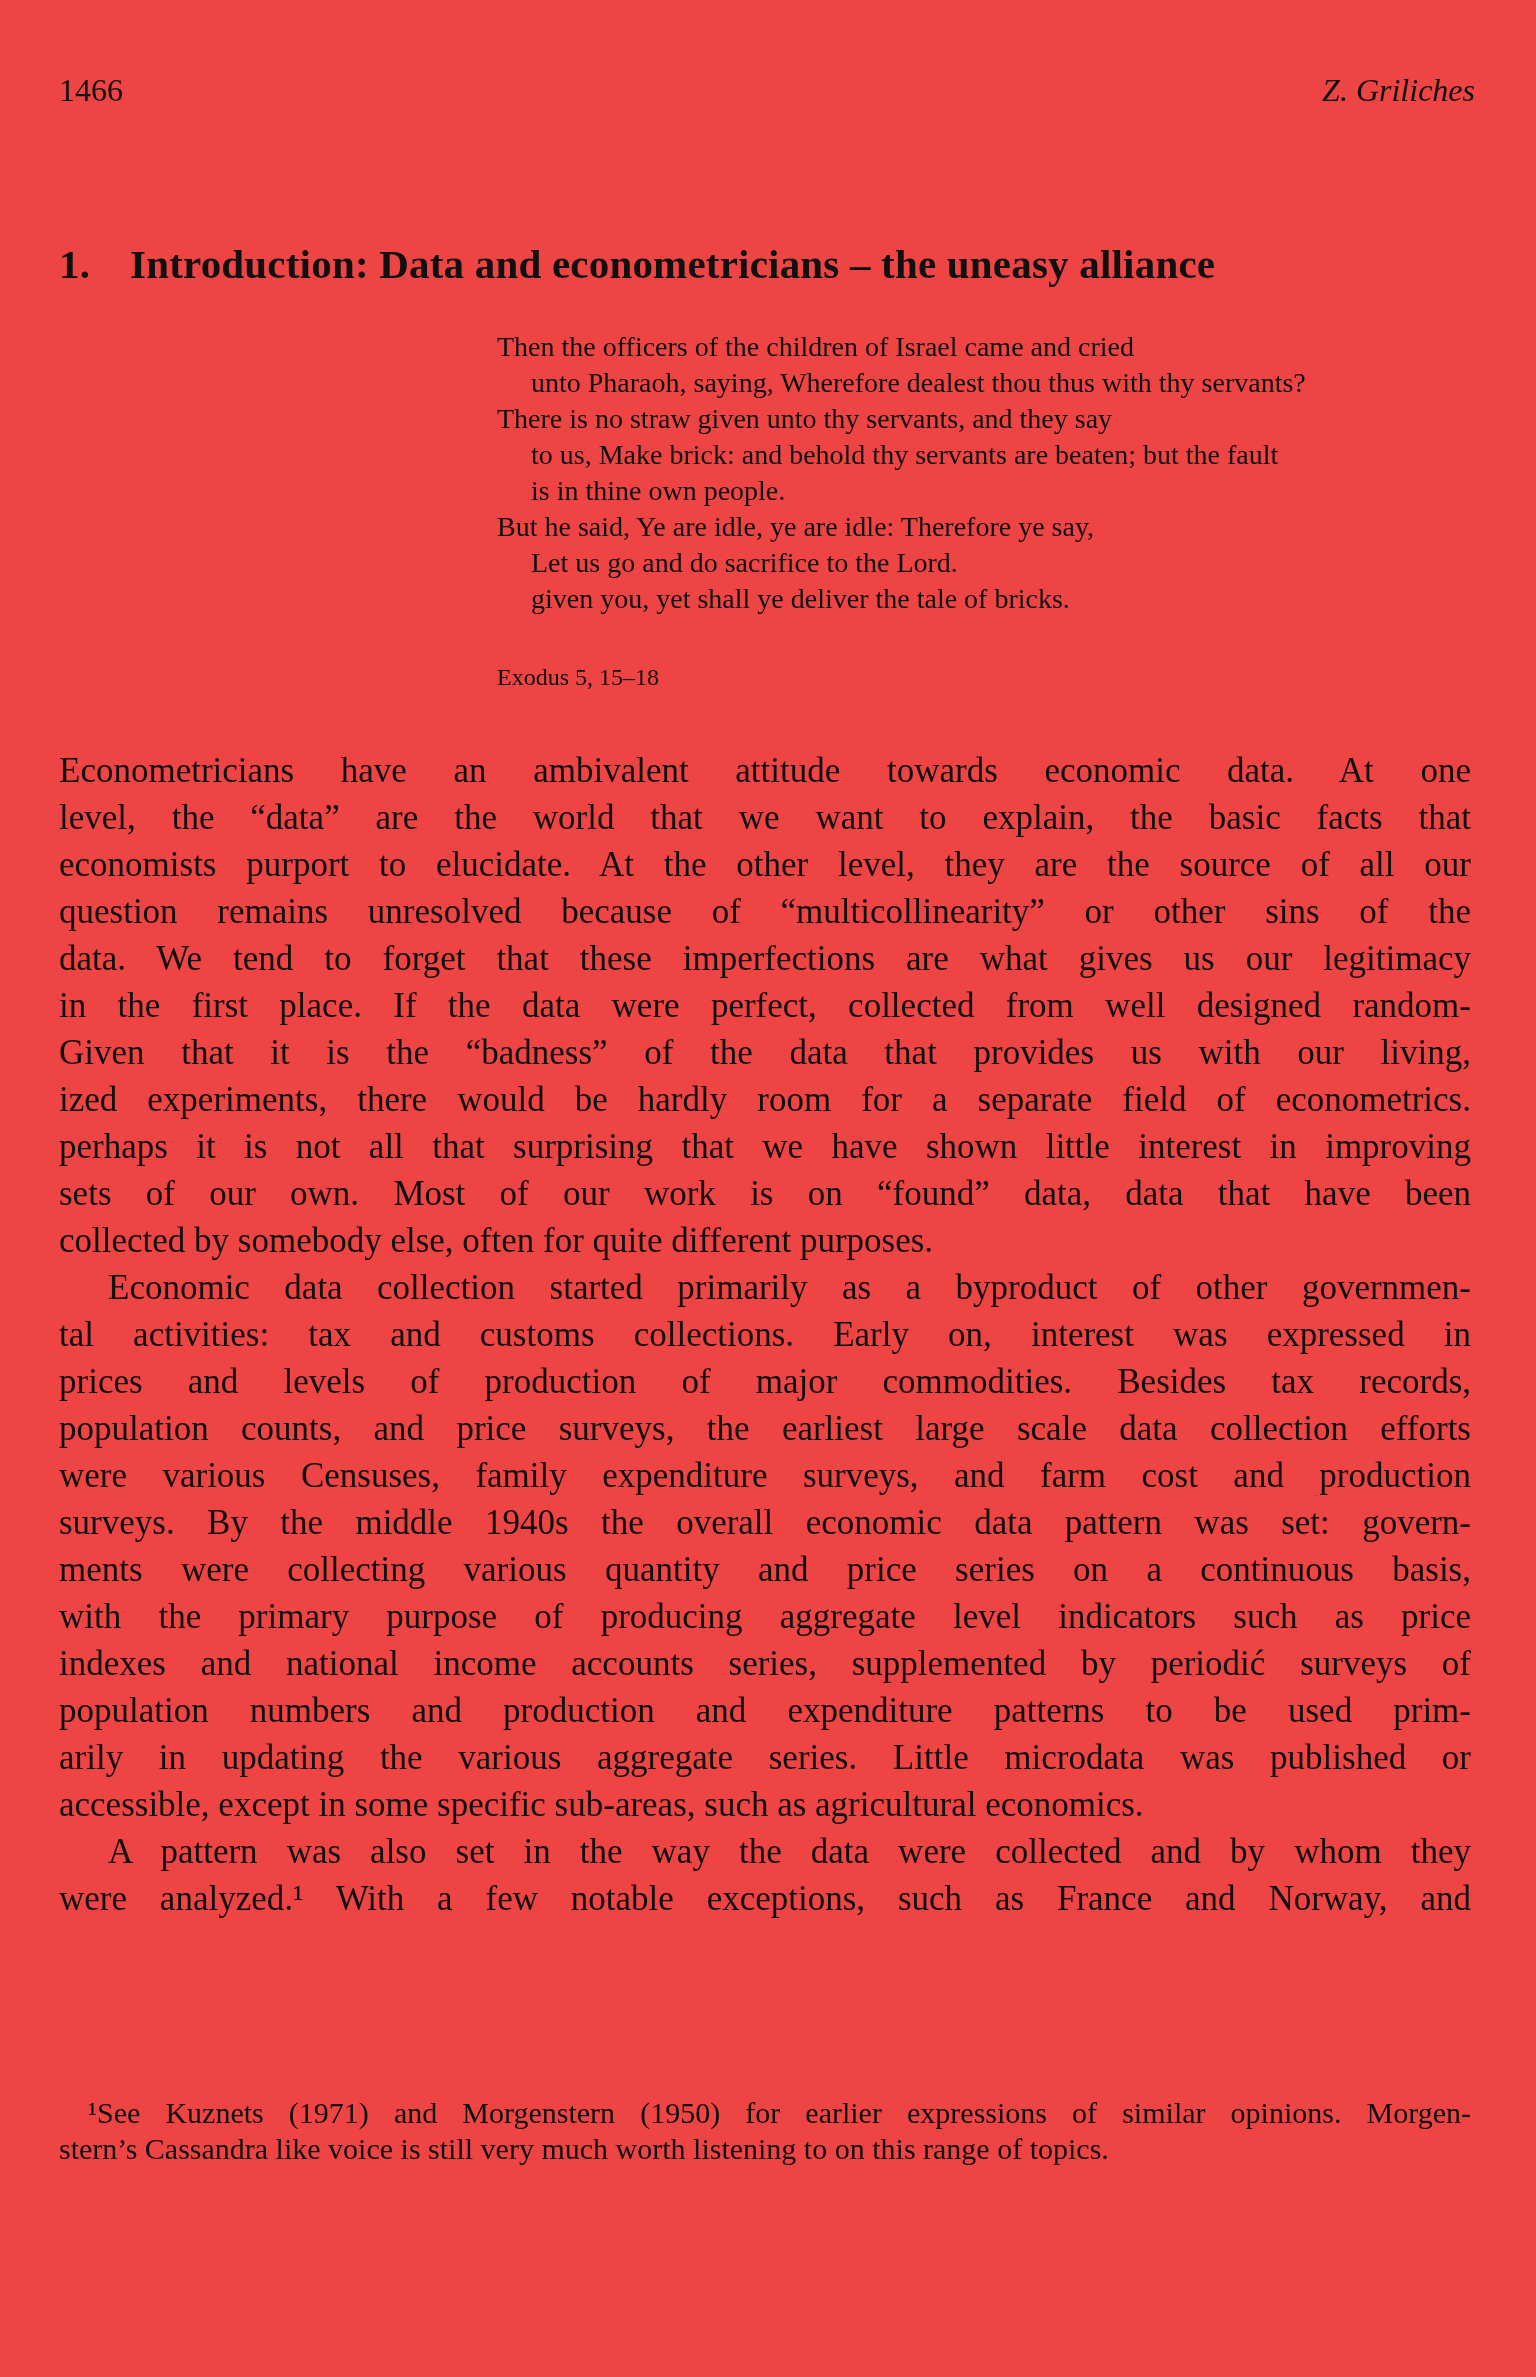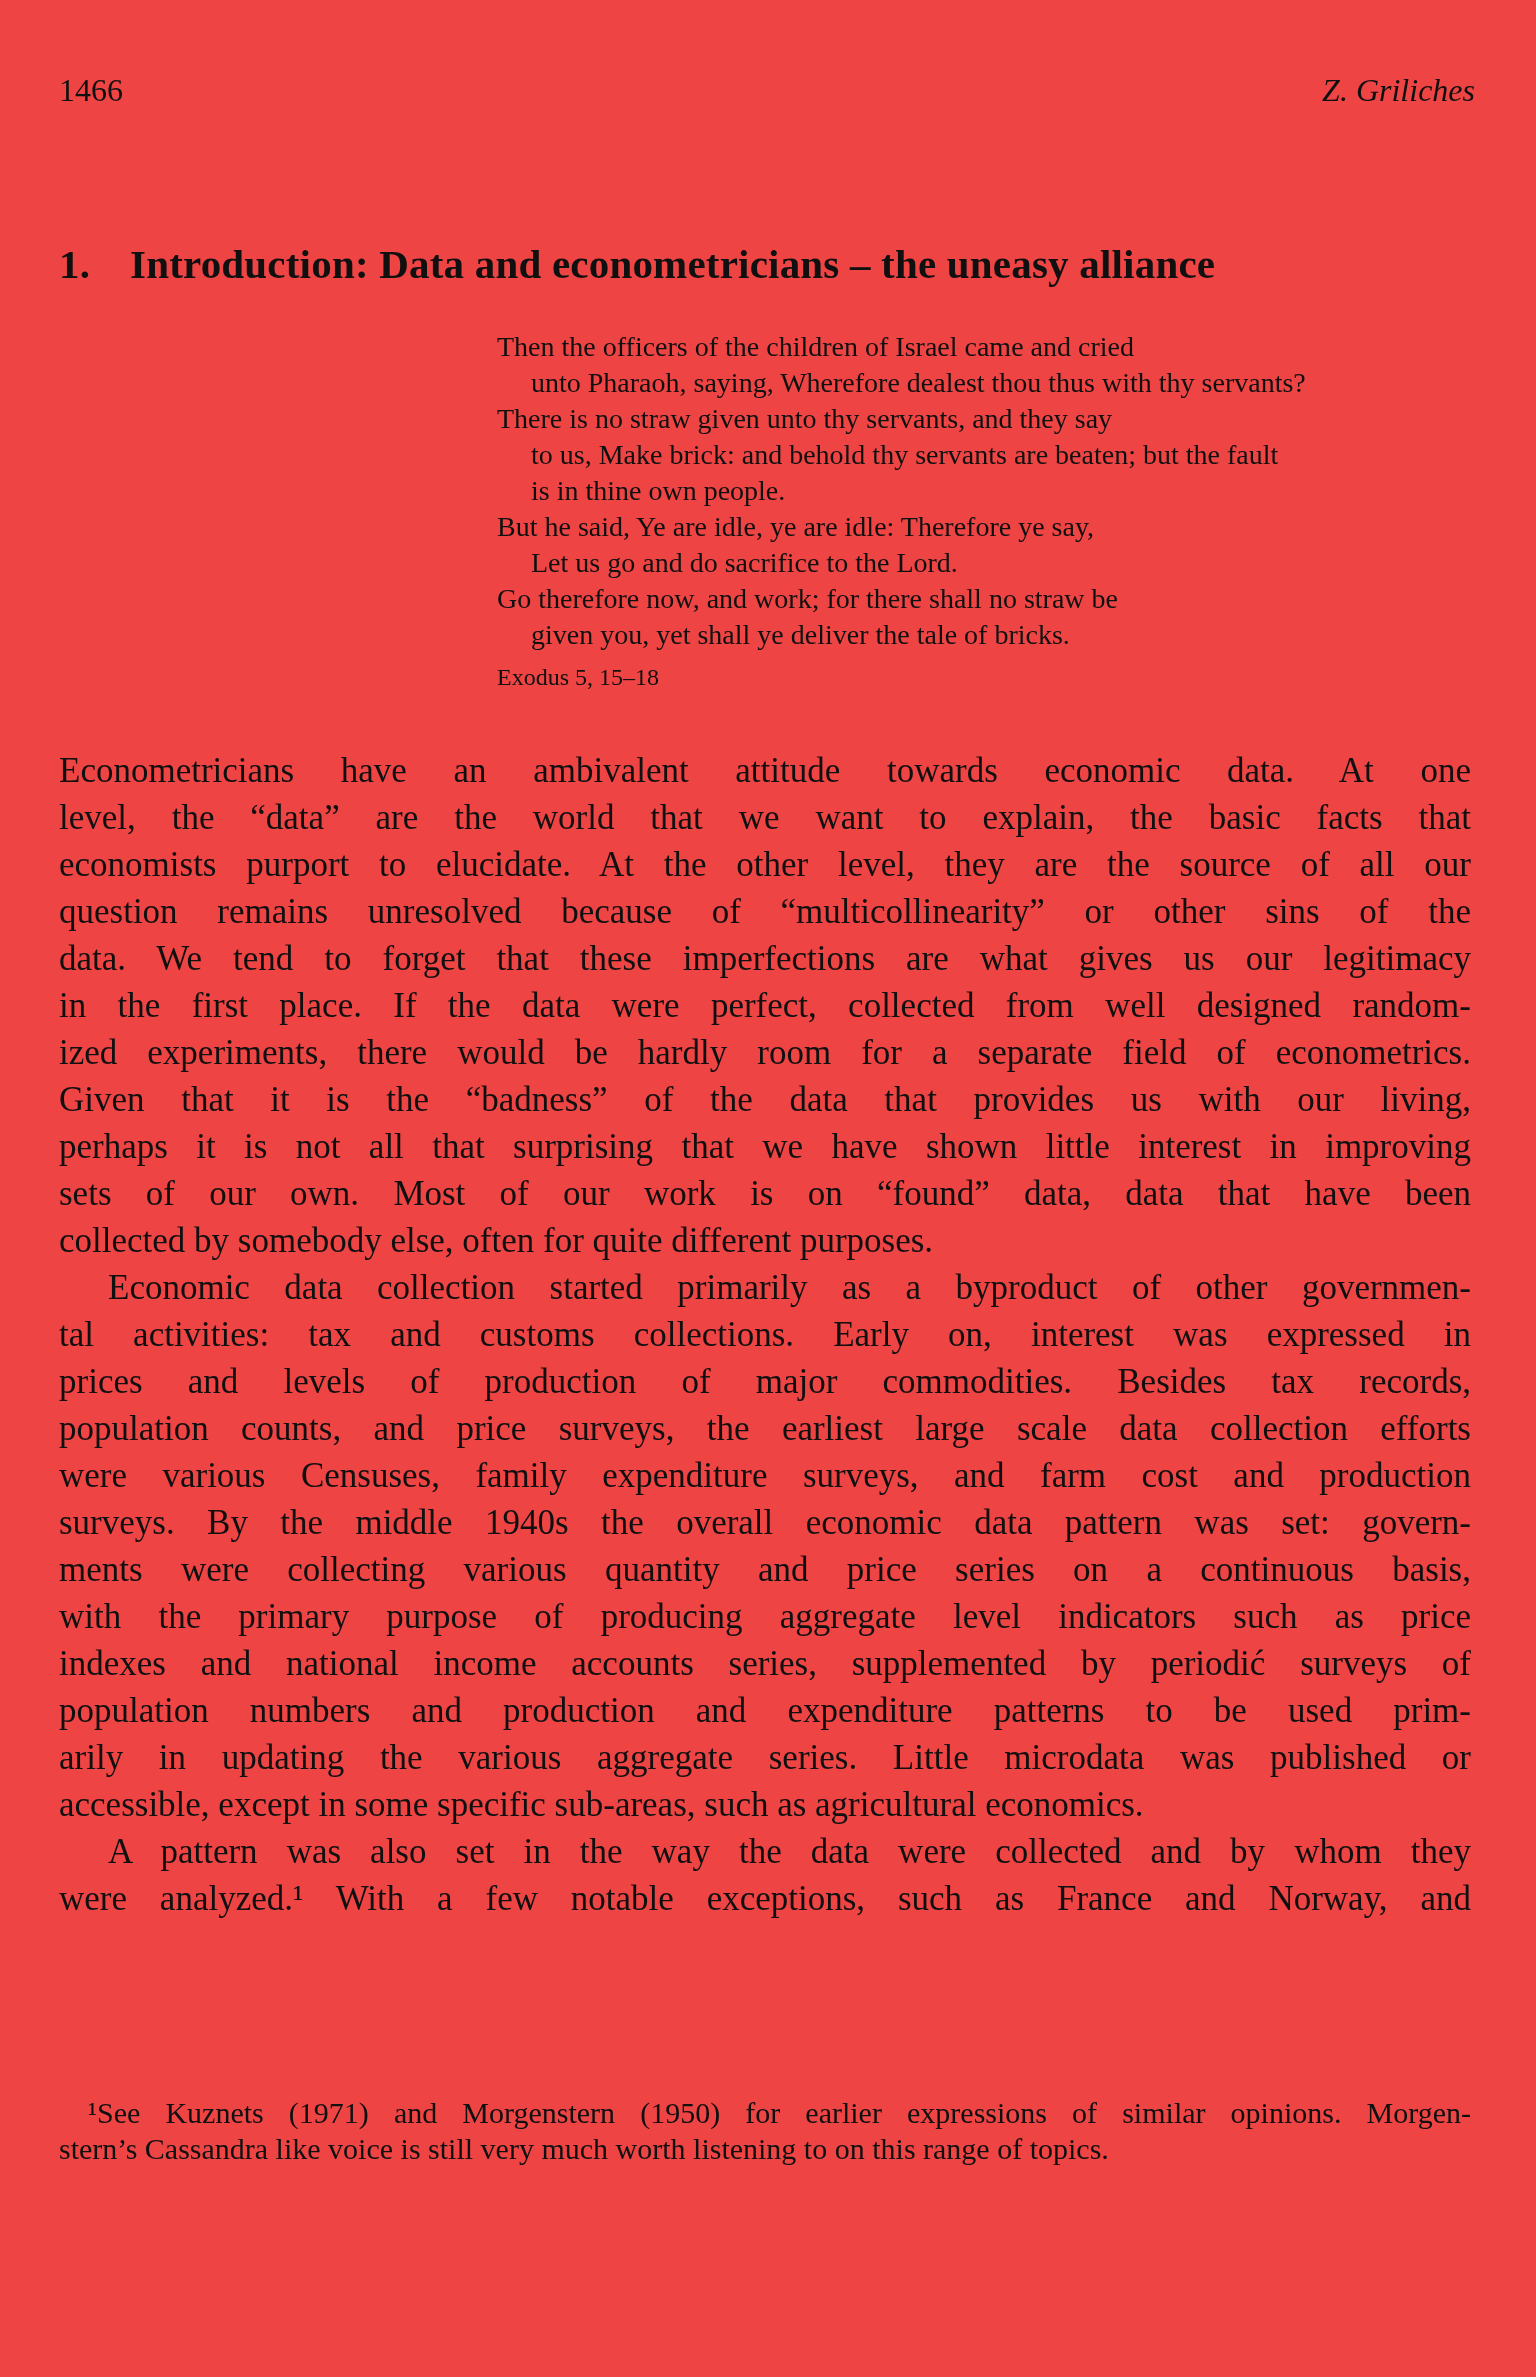--- a/index.html
+++ b/index.html
@@ -66,38 +66,37 @@
   </h1>
 
   <div class="epigraph">
       <div class="qline">Then the officers of the children of Israel came and cried</div>
       <div class="qline indent">unto Pharaoh, saying, Wherefore dealest thou thus with thy servants?</div>
       <div class="qline">There is no straw given unto thy servants, and they say</div>
       <div class="qline indent">to us, Make brick: and behold thy servants are beaten; but the fault</div>
       <div class="qline indent">is in thine own people.</div>
       <div class="qline">But he said, Ye are idle, ye are idle: Therefore ye say,</div>
       <div class="qline indent">Let us go and do sacrifice to the Lord.</div>
-      <div class="qline">Go therefore now, and work; for there shall no straw be</div>
       <div class="qline indent">given you, yet shall ye deliver the tale of bricks.</div>
     </div>
 
   <div class="attribution">
     <span>Exodus 5, 15–18</span>
   </div>
 
   <div class="bodytext">
     <div class="para">
         <div class="bline just">Econometricians have an ambivalent attitude towards economic data. At one</div>
         <div class="bline just">level, the “data” are the world that we want to explain, the basic facts that</div>
         <div class="bline just">economists purport to elucidate. At the other level, they are the source of all our</div>
         <div class="bline just">question remains unresolved because of “multicollinearity” or other sins of the</div>
         <div class="bline just">data. We tend to forget that these imperfections are what gives us our legitimacy</div>
         <div class="bline just">in the first place. If the data were perfect, collected from well designed random-</div>
+        <div class="bline just">Given that it is the “badness” of the data that provides us with our living,</div>
         <div class="bline just">ized experiments, there would be hardly room for a separate field of econometrics.</div>
-        <div class="bline just">Given that it is the “badness” of the data that provides us with our living,</div>
         <div class="bline just">perhaps it is not all that surprising that we have shown little interest in improving</div>
         <div class="bline just">sets of our own. Most of our work is on “found” data, data that have been</div>
         <div class="bline">collected by somebody else, often for quite different purposes.</div>
       </div>
     <div class="para">
         <div class="bline indent just">Economic data collection started primarily as a byproduct of other governmen-</div>
         <div class="bline just">tal activities: tax and customs collections. Early on, interest was expressed in</div>
         <div class="bline just">prices and levels of production of major commodities. Besides tax records,</div>
         <div class="bline just">population counts, and price surveys, the earliest large scale data collection efforts</div>
         <div class="bline just">were various Censuses, family expenditure surveys, and farm cost and production</div>

